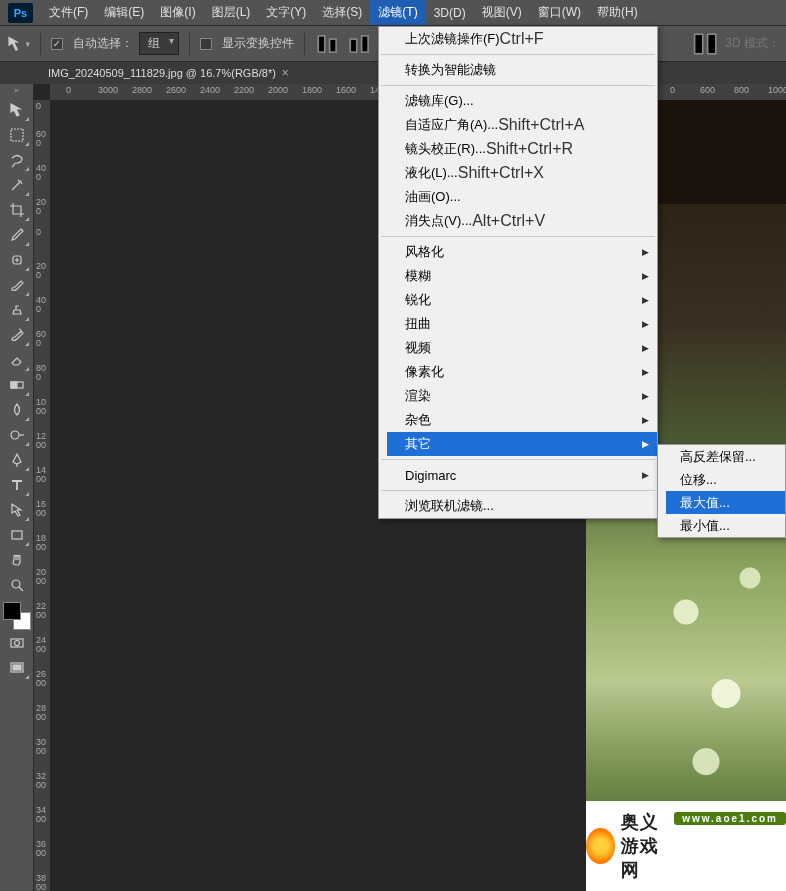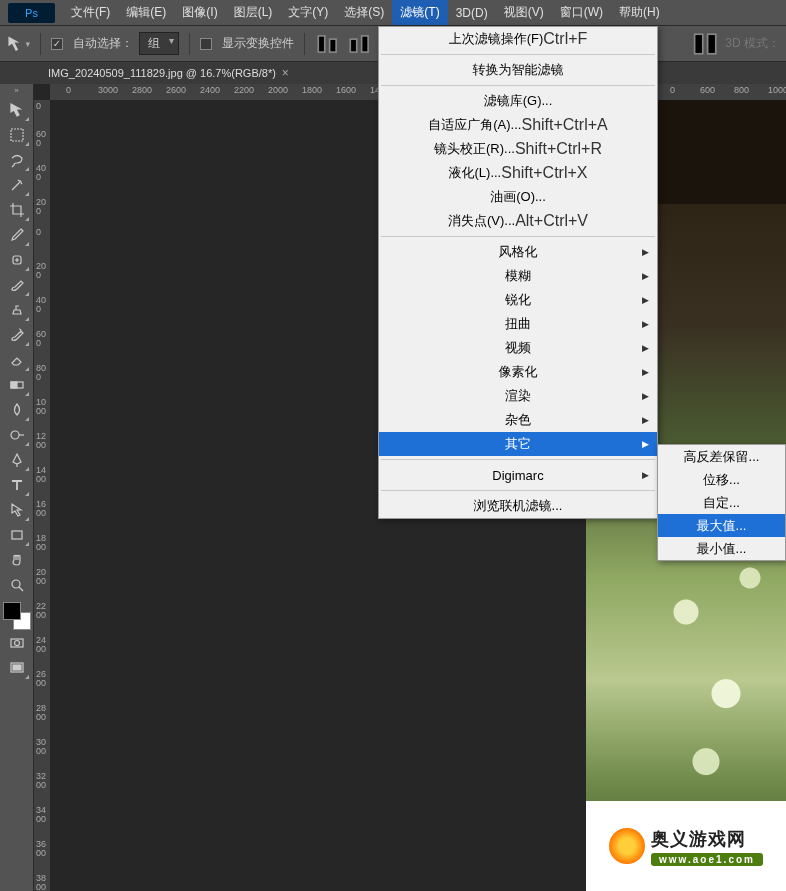--- a/index.html
+++ b/index.html
@@ -1,19 +1,19 @@
 <!DOCTYPE html>
 <html><head>
 <meta charset="utf-8">
 <style>
 * { margin: 0; padding: 0; box-sizing: border-box; font-family: "Microsoft YaHei", Arial, sans-serif; }
 body { background: #535353; width: 786px; height: 891px; overflow: hidden; position: relative; }
 
 .menubar { background: #535353; height: 26px; display: flex; align-items: center; border-bottom: 1px solid #2a2a2a; font-size: 12px; color: #e0e0e0; }
-.ps-logo { width: 47px; height: 20px; background: #001d33; color: #31a8ff; font-weight: normal; font-size: 11px; display: flex; align-items: center; justify-content: center; margin: 0 8px; border-radius: 2px; }
+.ps-logo { width: 25px; height: 20px; background: #001d33; color: #31a8ff; font-weight: bold; font-size: 11px; display: flex; align-items: center; justify-content: center; margin: 0 8px; border-radius: 2px; }
 .menu-item { padding: 4px 8px; cursor: default; }
 .menu-item.active { background: #1e5fb4; color: #fff; }
 
 .optionsbar { background: #535353; height: 36px; display: flex; align-items: center; border-bottom: 1px solid #2a2a2a; font-size: 12px; color: #ccc; padding: 0 6px; gap: 6px; }
 .opt-tool-icon { width: 24px; height: 24px; display:flex; align-items:center; justify-content:center; }
 .opt-divider { width: 1px; height: 22px; background: #3a3a3a; margin: 0 4px; }
 .checkbox { width: 12px; height: 12px; border: 1px solid #888; display: inline-flex; align-items:center; justify-content:center; margin-right:4px; background:#3a3a3a;}
 .checkbox.checked::after { content:"✓"; color:#ccc; font-size:10px; line-height:1;}
 .select-box { background:#3a3a3a; border:1px solid #222; padding:2px 18px 2px 8px; position:relative; }
 .select-box::after { content:"▾"; position:absolute; right:4px; top:2px; color:#aaa; font-size:10px;}
@@ -40,31 +40,31 @@
 .ruler-h span { position:absolute; top:1px; }
 .ruler-v { position:absolute; left:0; top:16px; bottom:0; width:16px; background:#414141; color:#aaa; font-size:9px; overflow:hidden;}
 .ruler-v span { position:absolute; left:2px; width:12px; line-height:9px; word-break:break-all;}
 .canvas-inner { position:absolute; left:16px; top:16px; right:0; bottom:0; background:#262626;}
 .photo { position:absolute; right:0; top:104px; width:200px; height:680px; background:linear-gradient(180deg,#2e2415 0%,#3a3022 18%,#4a5a32 35%,#8fa862 55%,#b9c98f 70%,#6f8a4a 85%,#3e5528 100%);}
 .photo::before { content:""; position:absolute; inset:0; background: radial-gradient(circle at 70% 72%, rgba(245,250,225,0.9) 0 14px, transparent 15px), radial-gradient(circle at 50% 60%, rgba(240,245,215,0.85) 0 12px, transparent 13px), radial-gradient(circle at 82% 55%, rgba(235,242,205,0.8) 0 10px, transparent 11px), radial-gradient(circle at 60% 82%, rgba(230,240,200,0.85) 0 13px, transparent 14px);}
 .dark-top { position:absolute; right:0; top:0; width:200px; height:104px; background:#1b140c;}
 
 .dropdown { position:absolute; background:#f0f0f0; border:1px solid #999; box-shadow:2px 2px 6px rgba(0,0,0,0.4); font-size:13px; color:#000;}
 .dd-main { left:378px; top:26px; width:280px;}
-.dd-row { display:flex; align-items:center; justify-content:center; padding:4px 18px; height:24px; position:relative;}
+.dd-row { display:flex; align-items:center; justify-content:flex-start; padding:4px 18px; height:24px; position:relative;margin-left:8px;}
 .dd-row.hover { background:#1e6fd6; color:#fff;}
 .dd-sep { height:1px; background:#c8c8c8; margin:3px 2px;}
 .dd-arrow::after { content:"▶"; font-size:9px; position:absolute; right:8px; color:#333;}
 .dd-row.hover.dd-arrow::after { color:#fff;}
 .dd-shortcut { color:#333; font-size:16px;}
 .dd-sub { left:657px; top:444px; width:129px;}
 .dd-sub .dd-row { padding:3px 14px; height:23px;}
 .watermark { position:absolute; right:0; bottom:0; width:200px; height:90px; background:#fff; display:flex; align-items:center; justify-content:center; gap:6px;}
 .wm-icon { width:36px; height:36px; border-radius:50%; background:radial-gradient(circle,#ffcf3a 30%,#ff7a00 70%); position:relative;}
-.wm-text { display:flex; flex-direction:column; font-weight:bold; color:#222;}
+.wm-text { display:flex; flex-direction:row; font-weight:bold; color:#222;}
 .wm-text .line1 { font-size:18px; letter-spacing:1px;}
 .wm-text .line2 { font-size:10px; background:#4d7c0f; color:#fff; padding:1px 8px; border-radius:3px; align-self:flex-start; margin-top:2px; letter-spacing:2px;}
 </style>
 </head>
 <body>
 
 <div class="menubar">
   <div class="ps-logo">Ps</div>
   <div class="menu-item">文件(F)</div>
   <div class="menu-item">编辑(E)</div>
@@ -368,23 +368,20 @@
     </div>
 </div>
 
 <div class="dropdown dd-sub">
   <div class="dd-row">
       <span>高反差保留...</span>
     </div>
   <div class="dd-row">
       <span>位移...</span>
     </div>
-  <div class="dd-row">
-      <span>自定...</span>
-    </div>
   <div class="dd-row hover">
       <span>最大值...</span>
     </div>
   <div class="dd-row">
       <span>最小值...</span>
     </div>
 </div>
 
 <div class="watermark">
   <div class="wm-icon"></div>

